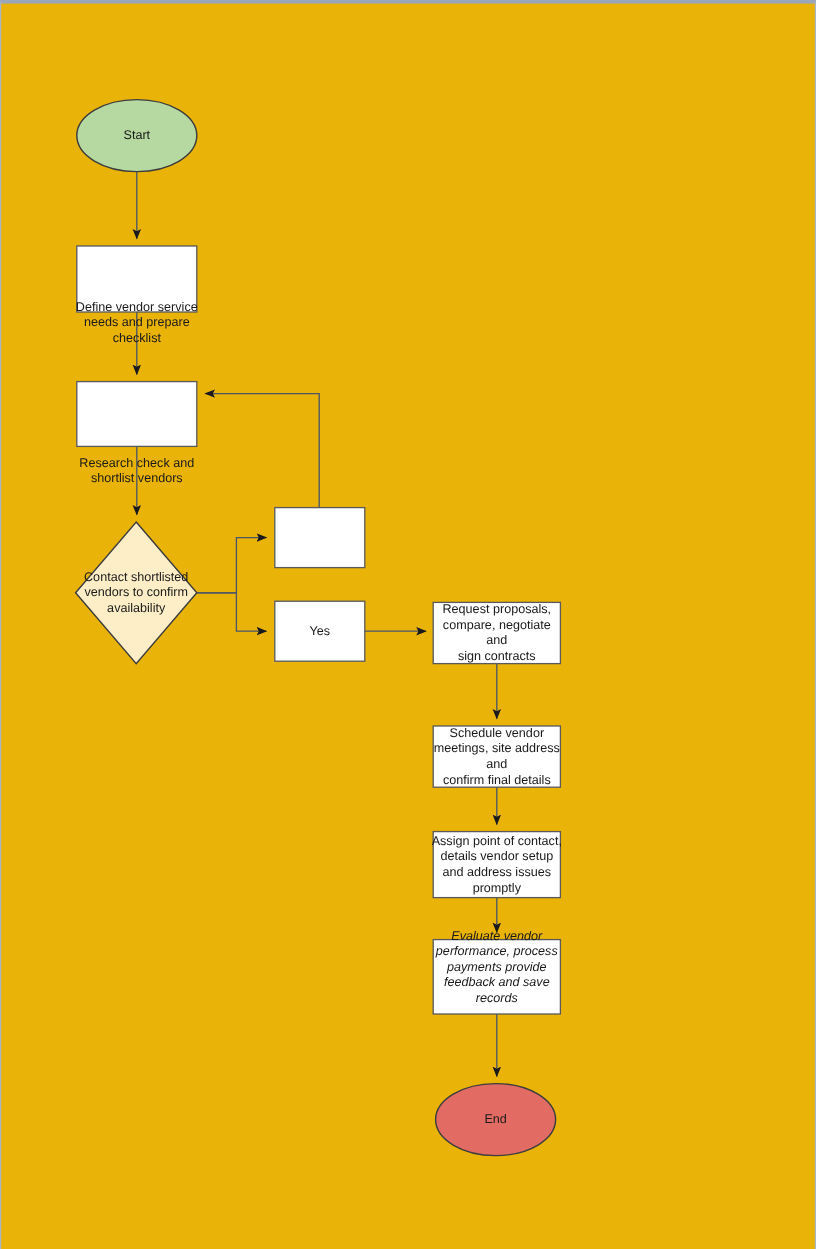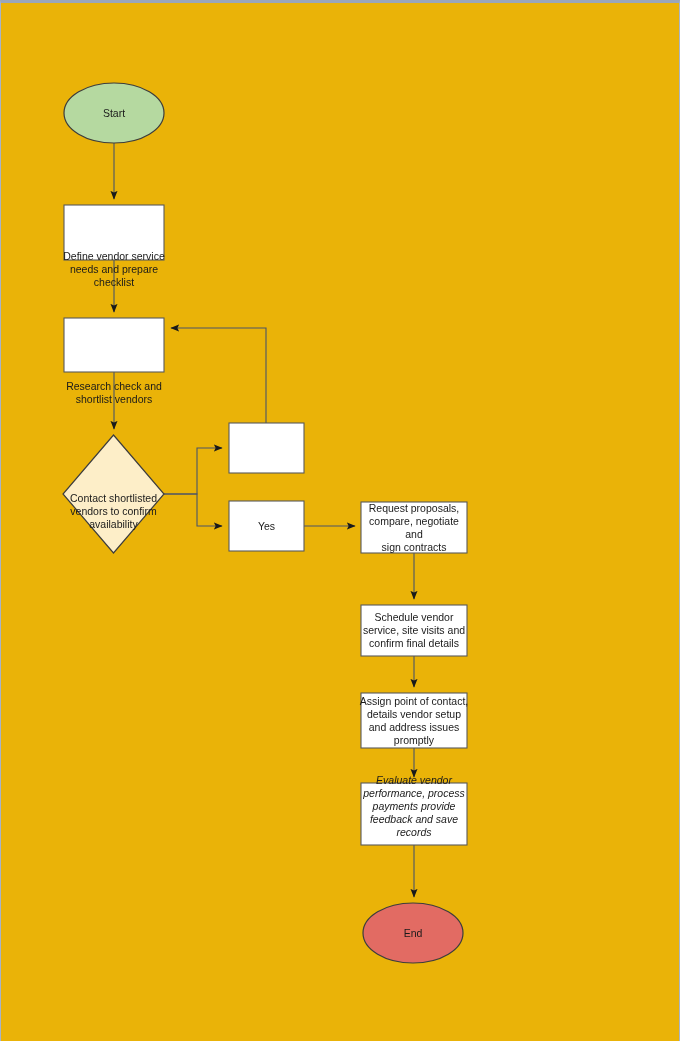--- a/index.html
+++ b/index.html
@@ -119,33 +119,33 @@
 
   <div class="node-label" style="left:63px; top:80px; width:100px; height:60px;">Start</div>
 
   <div class="node-label" style="left:61px; top:202px; width:104px; height:55px;margin-top:37px;">Define vendor service
 needs and prepare
 checklist</div>
 
   <div class="node-label" style="left:61px; top:315px; width:104px; height:54px;margin-top:48px;">Research check and
 shortlist vendors</div>
 
-  <div class="node-label" style="left:55px; top:478px; width:115px; height:60px;">Contact shortlisted
+  <div class="node-label" style="left:55px; top:461px; width:115px; height:60px;">Contact shortlisted
 vendors to confirm
 availability</div>
 
 
   <div class="node-label" style="left:228px; top:498px; width:75px; height:50px;">Yes</div>
 
   <div class="node-label" style="left:358px; top:499px; width:110px; height:51px;">Request proposals,
 compare, negotiate and
 sign contracts</div>
 
   <div class="node-label" style="left:358px; top:602px; width:110px; height:51px;">Schedule vendor
-service, site visits and
+meetings, site address and
 confirm final details</div>
 
   <div class="node-label" style="left:358px; top:690px; width:110px; height:55px;">Assign point of contact,
 details vendor setup
 and address issues
 promptly</div>
 
   <div class="node-label" style="left:358px; top:772px; width:110px; height:62px;font-style:italic;">Evaluate vendor
 performance, process
 payments provide

